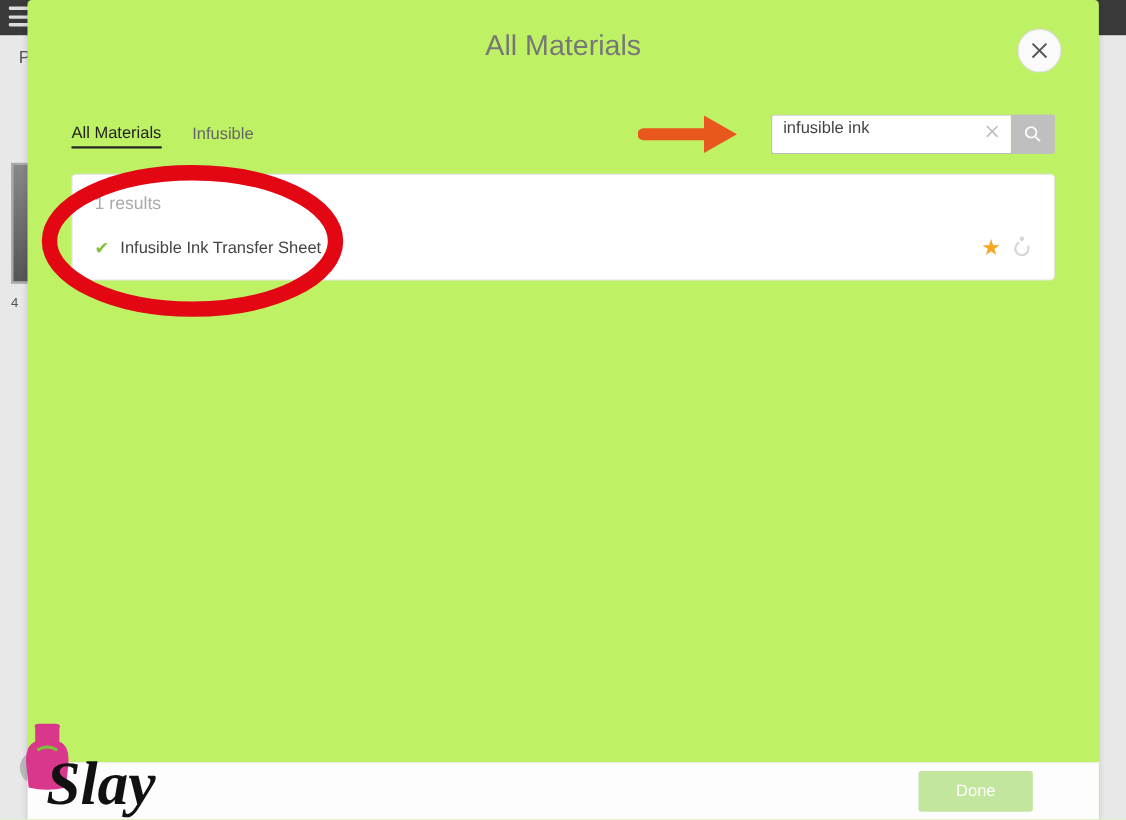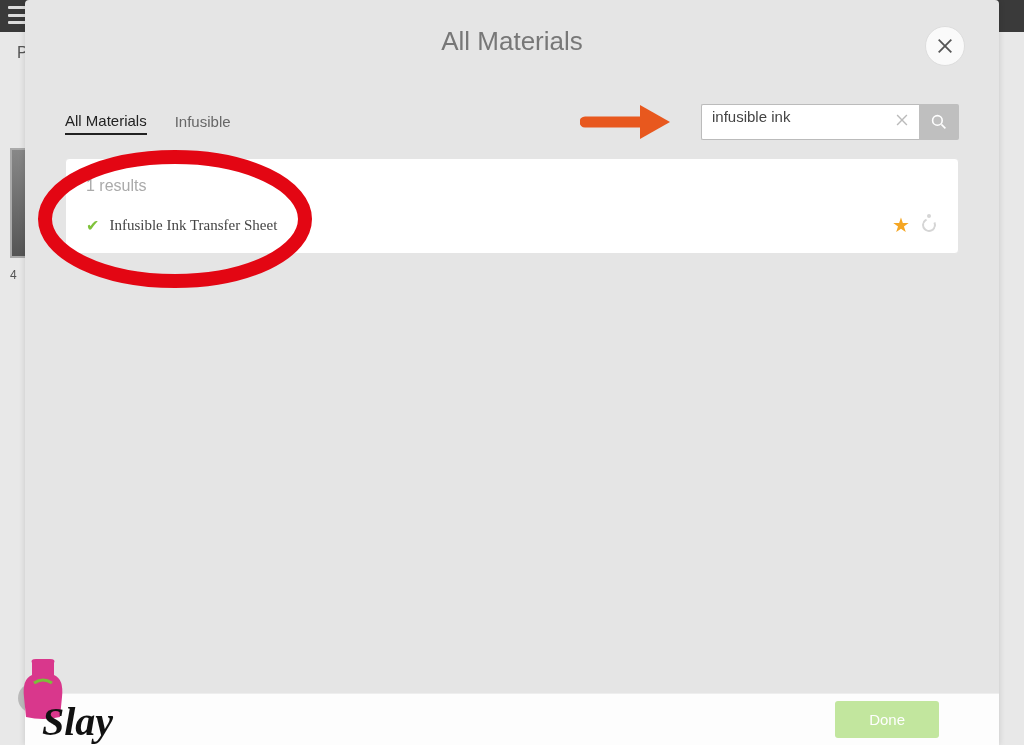--- a/index.html
+++ b/index.html
@@ -6,56 +6,56 @@
   html, body { width: 1024px; height: 745px; font-family: -apple-system, Helvetica, Arial, sans-serif; overflow: hidden; }
   .backdrop { position: absolute; inset: 0; background: #e8e8e8; }
   .topbar { position: absolute; top: 0; left: 0; right: 0; height: 32px; background: #3a3a3a; }
   .hamburger { position: absolute; top: 6px; left: 8px; width: 20px; height: 18px; display: flex; flex-direction: column; justify-content: space-between; }
   .hamburger span { display: block; height: 3px; width: 100%; background: #ddd; border-radius: 1px; }
   .bg-label { position: absolute; top: 44px; left: 17px; font-size: 16px; color: #555; }
   .bg-thumb { position: absolute; top: 148px; left: 10px; width: 24px; height: 110px; border: 2px solid #aaa; background: linear-gradient(#888,#555); }
   .bg-thumb-label { position: absolute; top: 268px; left: 10px; font-size: 12px; color: #555; }
   .bg-help { position: absolute; bottom: 32px; left: 18px; width: 30px; height: 30px; border-radius: 50%; background: #bbb; }
 
-  .modal { position: absolute; top: 0; left: 25px; right: 25px; bottom: 0; background: #e5e5e5; box-shadow: 0 0 6px rgba(0,0,0,0.15); border-top-left-radius: 4px; border-top-right-radius: 4px; }
+  .modal { position: absolute; top: 0; left: 25px; right: 25px; bottom: 0; background: #bef264; box-shadow: 0 0 6px rgba(0,0,0,0.15); border-top-left-radius: 4px; border-top-right-radius: 4px; }
   .modal-title { text-align: center; font-size: 26px; font-weight: 300; color: #777; padding-top: 26px; }
   .close-btn { position: absolute; top: 26px; right: 34px; width: 40px; height: 40px; border-radius: 50%; border: 1px solid #ddd; background: #fafafa; display: flex; align-items: center; justify-content: center; cursor: pointer; }
   .close-btn svg { width: 18px; height: 18px; stroke: #555; stroke-width: 2; }
 
   .tabs-row { position: absolute; top: 112px; left: 40px; right: 40px; display: flex; align-items: center; }
   .tab { font-size: 15px; color: #666; margin-right: 28px; padding-bottom: 4px; cursor: pointer; }
   .tab.active { color: #222; border-bottom: 2px solid #222; }
 
   .search-wrap { position: absolute; top: 104px; right: 40px; display: flex; align-items: center; }
   .search-input { width: 218px; height: 36px; border: 1px solid #bbb; border-right: none; border-top-left-radius: 2px; border-bottom-left-radius: 2px; padding: 0 28px 12px 10px; font-size: 15px; color: #444; outline: none; }
   .search-clear { position: absolute; left: 194px; top: 50%; transform: translateY(-50%); cursor: pointer; }
   .search-clear svg { width: 14px; height: 14px; stroke: #bbb; stroke-width: 2; }
   .search-btn { width: 40px; height: 36px; background: #bfbfbf; border: none; border-top-right-radius: 2px; border-bottom-right-radius: 2px; display: flex; align-items: center; justify-content: center; cursor: pointer; }
   .search-btn svg { width: 16px; height: 16px; stroke: #fff; stroke-width: 2; fill: none; }
 
   .results-card { position: absolute; top: 158px; left: 40px; right: 40px; border: 1px solid #e5e5e5; border-radius: 4px; background: #fff; }
   .results-count { padding: 18px 20px 8px 20px; font-size: 16px; color: #aaa; }
   .result-row { display: flex; align-items: center; padding: 10px 20px 16px 20px; }
   .check { color: #7fc23a; margin-right: 10px; font-size: 16px; }
-  .result-name { font-size: 15px; color: #444; flex: 1; font-family: Liberation Serif, serif; }
+  .result-name { font-size: 15px; color: #444; flex: 1; }
   .star { color: #f5a623; font-size: 20px; margin-right: 10px; }
   .c-icon { width: 18px; height: 18px; opacity: 0.35; position: relative; }
   .c-icon::before { content: ""; position: absolute; inset: 2px; border: 2px solid #888; border-radius: 50%; border-top-color: transparent; transform: rotate(20deg); }
   .c-icon::after { content: ""; position: absolute; top: -2px; left: 7px; width: 4px; height: 4px; background: #888; border-radius: 50%; }
 
   .arrow-anno { position: absolute; top: 100px; left: 580px; }
   .arrow-anno svg { width: 90px; height: 50px; }
   .oval-anno { position: absolute; top: 146px; left: 36px; width: 278px; height: 146px; pointer-events: none; }
   .oval-anno svg { width: 100%; height: 100%; }
 
   .footer { position: absolute; left: 0; right: 0; bottom: 0; height: 52px; background: #fdfdfd; border-top: 1px solid #eee; display: flex; align-items: center; justify-content: flex-end; padding-right: 60px; }
   .done-btn { background: #b8e28e; color: #fff; border: none; border-radius: 3px; padding: 10px 34px; font-size: 15px; cursor: pointer; opacity: 0.85; }
 
   .watermark { position: absolute; left: 2px; bottom: 0px; pointer-events: none; }
-  .wm-slay { font-family: Georgia, 'Times New Roman', serif; font-style: italic; font-weight: bold; font-size: 40px; color: #111; position: relative; left: 40px; }
+  .wm-slay { font-family: Georgia, 'Times New Roman', serif; font-style: italic; font-weight: bold; font-size: 56px; color: #111; position: relative; left: 40px; }
   .wm-sub { font-family: Arial, sans-serif; font-size: 18px; letter-spacing: 2px; color: #222; position: relative; top: -6px; }
   .wm-apron { position: absolute; left: 18px; bottom: 20px; }
   .wm-apron svg { width: 46px; height: 64px; }
 </style>
 </head>
 <body>
 
 <div class="backdrop">
   <div class="topbar">
     <div class="hamburger">

